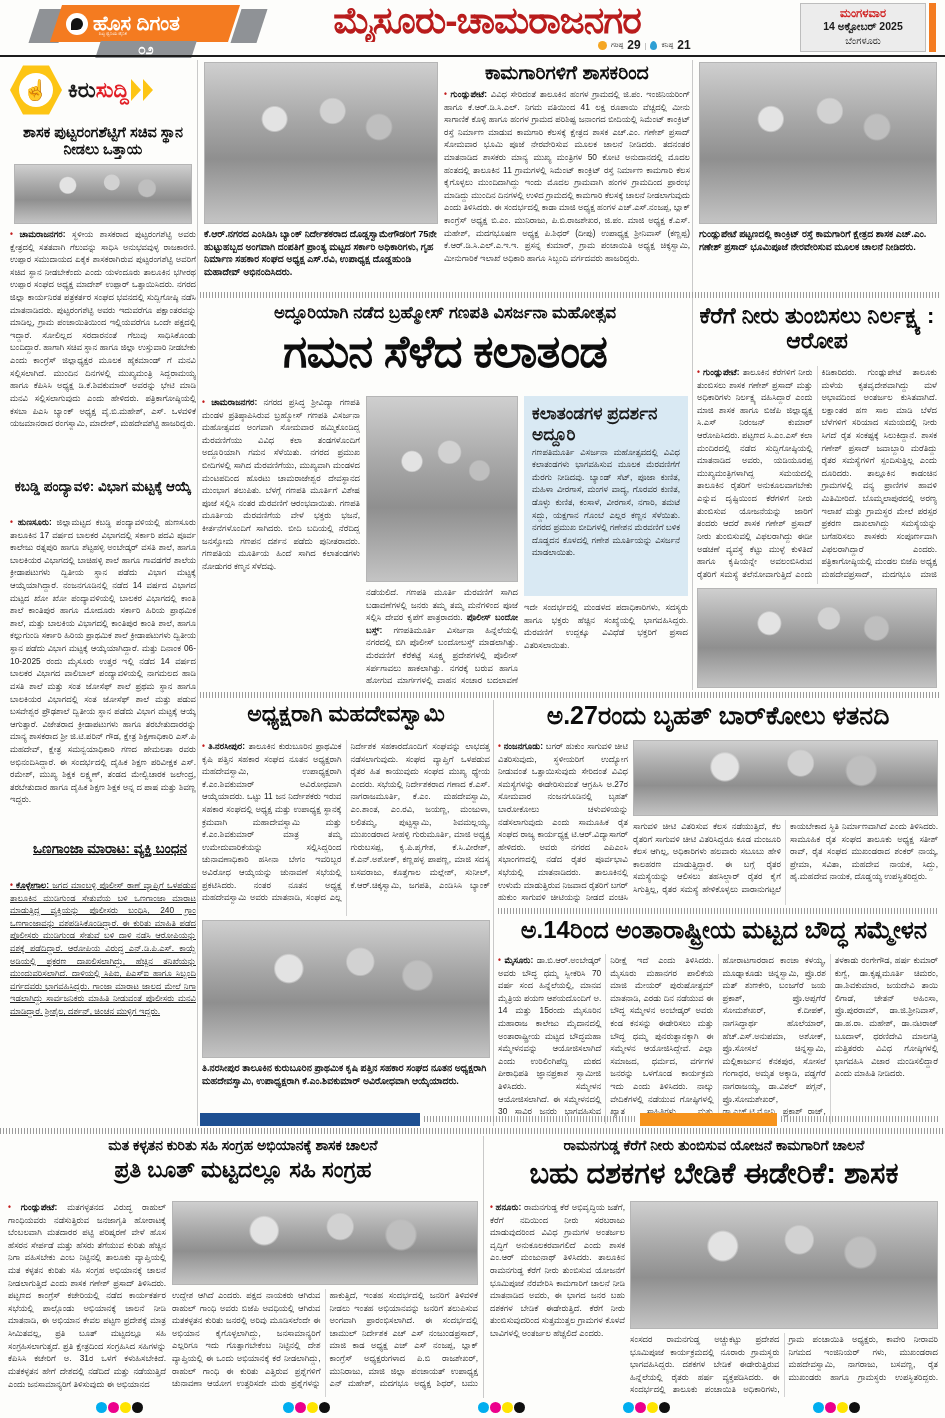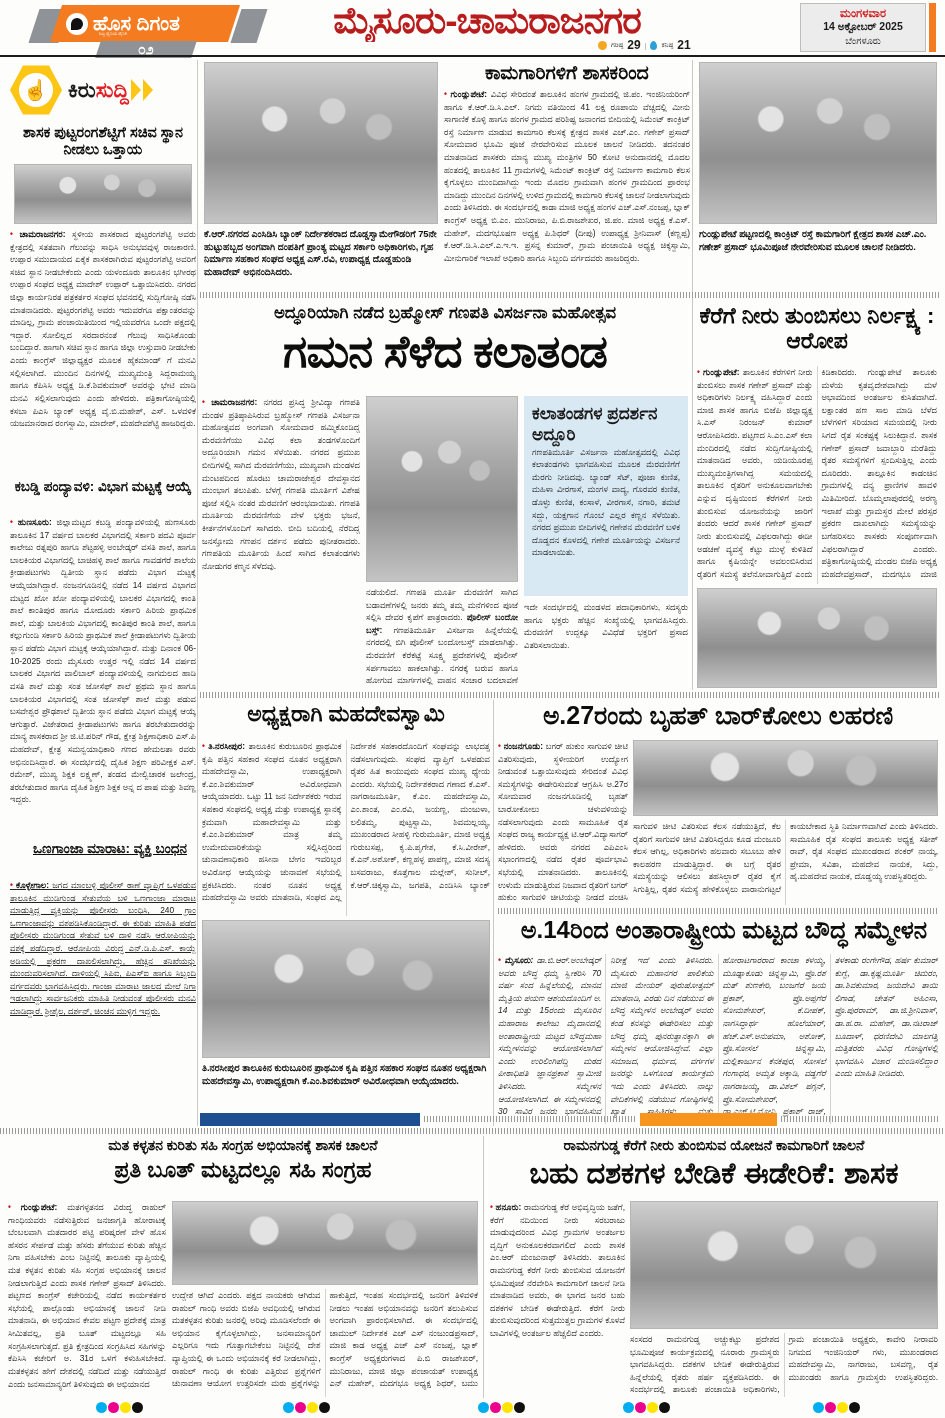--- a/index.html
+++ b/index.html
@@ -14,21 +14,21 @@
      radial-gradient(circle at 75% 40%, #bfbfbf 0 6%, transparent 7%),
      linear-gradient(180deg,#cfcfcf 0%,#a8a8a8 35%,#8f8f8f 60%,#c4c4c4 100%);
      border:1px solid #b5b5b5;box-sizing:border-box;}
   .caption{font-size:9.3px;font-weight:700;line-height:1.35;color:#111;}
   .art-body{font-size:8.4px;line-height:1.5;text-align:justify;color:#222;overflow:hidden;}
   .dateline{font-weight:700;color:#111;margin-top:40px;}
   .bullet{color:#c21a1a;font-weight:700;}
   .headline{font-weight:800;text-align:center;color:#0d0d0d;line-height:1.15;overflow:hidden;}
   .kicker{font-weight:700;text-align:center;color:#0d0d0d;overflow:hidden;}
   .cols-2{columns:2;column-gap:9px;column-rule:1px solid #d2d2d2;}
-  .cols-4{columns:4;column-gap:9px;column-rule:1px solid #d2d2d2;font-style:italic;}
+  .cols-4{columns:4;column-gap:9px;column-rule:1px solid #d2d2d2;}
   
   .logo-wrap{left:34px;top:3px;width:230px;height:52px;}
   .slant{transform:skewX(-18deg);}
   .logo-gray-l{left:0;top:6px;width:30px;height:34px;background:#8f9296;}
   .logo-orange{left:22px;top:2px;width:178px;height:37px;background:#f47b20;}
   .logo-gray-r{left:202px;top:6px;width:26px;height:34px;background:#8f9296;}
   .logo-tab{left:64px;top:38px;width:96px;height:17px;background:#8f9296;
             color:#fff;font-weight:800;font-size:14px;text-align:center;line-height:17px;}
   .unskew{transform:skewX(18deg);}
   .logo-inner{display:flex;align-items:center;gap:5px;height:100%;padding-left:10px;}
@@ -188,21 +188,21 @@
 <div class="abs headline" style="left:202px;top:701px;width:288px;height:34px;font-size:22px;">ಅಧ್ಯಕ್ಷರಾಗಿ ಮಹದೇವಸ್ವಾಮಿ</div>
 <div class="abs art-body cols-2" style="left:202px;top:740px;width:288px;height:176px;">
   <span class="bullet">•</span> <span class="dateline">ತಿ.ನರಸೀಪುರ:</span>
   <span>ತಾಲೂಕಿನ ಕುರುಬೂರಿನ ಪ್ರಾಥಮಿಕ ಕೃಷಿ ಪತ್ತಿನ ಸಹಕಾರ ಸಂಘದ ನೂತನ ಅಧ್ಯಕ್ಷರಾಗಿ ಮಹದೇವಸ್ವಾಮಿ, ಉಪಾಧ್ಯಕ್ಷರಾಗಿ ಕೆ.ಎಂ.ಶಿವಕುಮಾರ್ ಅವಿರೋಧವಾಗಿ ಆಯ್ಕೆಯಾದರು. ಒಟ್ಟು 11 ಜನ ನಿರ್ದೇಶಕರು ಇರುವ ಸಹಕಾರ ಸಂಘದಲ್ಲಿ ಅಧ್ಯಕ್ಷ ಮತ್ತು ಉಪಾಧ್ಯಕ್ಷ ಸ್ಥಾನಕ್ಕೆ ಕ್ರಮವಾಗಿ ಮಹಾದೇವಸ್ವಾಮಿ ಮತ್ತು ಕೆ.ಎಂ.ಶಿವಕುಮಾರ್ ಮಾತ್ರ ತಮ್ಮ ಉಮೇದುವಾರಿಕೆಯನ್ನು ಸಲ್ಲಿಸಿದ್ದರಿಂದ ಚುನಾವಣಾಧಿಕಾರಿ ಹಸೀನಾ ಬೇಗಂ ಇವರಿಬ್ಬರ ಅವಿರೋಧ ಆಯ್ಕೆಯನ್ನು ಚುನಾವಣೆ ಸಭೆಯಲ್ಲಿ ಪ್ರಕಟಿಸಿದರು. ನಂತರ ನೂತನ ಅಧ್ಯಕ್ಷ ಮಹದೇವಸ್ವಾಮಿ ಅವರು ಮಾತನಾಡಿ, ಸಂಘದ ಎಲ್ಲ ನಿರ್ದೇಶಕ ಸಹಕಾರದೊಂದಿಗೆ ಸಂಘವನ್ನು ಲಾಭದತ್ತ ನಡೆಸಲಾಗುವುದು. ಸಂಘದ ವ್ಯಾಪ್ತಿಗೆ ಒಳಪಡುವ ರೈತರ ಹಿತ ಕಾಯುವುದು ಸಂಘದ ಮುಖ್ಯ ಧ್ಯೇಯ ಎಂದರು. ಸಭೆಯಲ್ಲಿ ನಿರ್ದೇಶಕರಾದ ಗಣಾದ ಕೆ.ಎಸ್. ನಾಗರಾಜಮೂರ್ತಿ, ಕೆ.ಎಂ. ಮಹದೇವಸ್ವಾಮಿ, ಎಂ.ಶಾಂತ, ಎಂ.ರವಿ, ಜಯಣ್ಣ, ಮಂಜುಳಾ, ಲಲಿತಮ್ಮ, ಪುಟ್ಟಸ್ವಾಮಿ, ಶಿವಮಲ್ಲಯ್ಯ, ಮುಖಂಡರಾದ ಸೀಹಳ್ಳಿ ಗುರುಮೂರ್ತಿ, ಮಾಜಿ ಅಧ್ಯಕ್ಷ ಗುರುಬಸಪ್ಪ, ಕೃ.ಪಿ.ಪೃಗೇಶ, ಕೆ.ಸಿ.ವೀರೇಶ್, ಕೆ.ಎನ್.ಅಶೋಕ್, ಕಣ್ಣಹಳ್ಳ ಪಾಪಣ್ಣ, ಮಾಜಿ ಸದಸ್ಯ ಬಸವರಾಜು, ಕೊತ್ತೆಗಾಲ ಮಲ್ಲೇಶ್, ಸುನೀಲ್, ಕೆ.ಆರ್.ಚಿಕ್ಕಸ್ವಾಮಿ, ಜಗಪತಿ, ಎಂಡಿಸಿಸಿ ಬ್ಯಾಂಕ್ ಪ್ರತಿನಿಧಿ ಎನ್.ಎಸ್. ಶೇಖರ್, ಕಾರ್ಯದರ್ಶಿ ಶ್ರೀನಿವಾಸಮೂರ್ತಿ ಇತರರು ಹಾಜರಿದ್ದರು.</span>
 </div>
 <div class="abs photo" style="left:202px;top:920px;width:288px;height:138px;"></div>
 <div class="abs caption" style="left:202px;top:1062px;width:288px;height:48px;">ತಿ.ನರಸೀಪುರ ತಾಲೂಕಿನ ಕುರುಬೂರಿನ ಪ್ರಾಥಮಿಕ ಕೃಷಿ ಪತ್ತಿನ ಸಹಕಾರ ಸಂಘದ ನೂತನ ಅಧ್ಯಕ್ಷರಾಗಿ ಮಹದೇವಸ್ವಾಮಿ, ಉಪಾಧ್ಯಕ್ಷರಾಗಿ ಕೆ.ಎಂ.ಶಿವಕುಮಾರ್ ಅವಿರೋಧವಾಗಿ ಆಯ್ಕೆಯಾದರು.</div>
 
 <div class="abs vrule" style="left:493px;top:700px;height:426px;"></div>
 
-<div class="abs headline" style="left:498px;top:701px;width:440px;height:34px;font-size:25px;">ಅ.27ರಂದು ಬೃಹತ್ ಬಾರ್‌ಕೋಲು ಲಹರಣಿ</div>
+<div class="abs headline" style="left:498px;top:701px;width:440px;height:34px;font-size:25px;">ಅ.27ರಂದು ಬೃಹತ್ ಬಾರ್‌ಕೋಲು ಳತನದಿ</div>
 <div class="abs art-body" style="left:498px;top:740px;width:130px;height:165px;">
   <span class="bullet">•</span> <span class="dateline">ನಂಜನಗೂಡು:</span>
   <span>ಬಗರ್ ಹುಕುಂ ಸಾಗುವಳಿ ಚೀಟಿ ವಿತರಿಸುವುದು, ಸ್ಥಳೀಯರಿಗೆ ಉದ್ಯೋಗ ನೀಡುವಂತೆ ಒತ್ತಾಯಿಸುವುದು ಸೇರಿದಂತೆ ವಿವಿಧ ಸಮಸ್ಯೆಗಳನ್ನು ಈಡೇರಿಸುವಂತೆ ಆಗ್ರಹಿಸಿ ಅ.27ರ ಸೋಮವಾರ ನಂಜನಗೂಡಿನಲ್ಲಿ ಬೃಹತ್ ಬಾರೋಕೋಲು ಚಳುವಳಿಯನ್ನು ನಡೆಸಲಾಗುವುದು ಎಂದು ಸಾಮೂಹಿಕ ರೈತ ಸಂಘದ ರಾಜ್ಯ ಕಾರ್ಯಧ್ಯಕ್ಷ ಟಿ.ಆರ್.ವಿದ್ಯಾಸಾಗರ್ ಹೇಳಿದರು. ಅವರು ನಗರದ ಎಪಿಎಂಸಿ ಸಭಾಂಗಣದಲ್ಲಿ ನಡೆದ ರೈತರ ಪೂರ್ವಭಾವಿ ಸಭೆಯಲ್ಲಿ ಮಾತನಾಡಿದರು. ತಾಲೂಕಿನಲ್ಲಿ ಉಳುಮೆ ಮಾಡುತ್ತಿರುವ ನಿಜವಾದ ರೈತರಿಗೆ ಬಗರ್ ಹುಕುಂ ಸಾಗುವಳಿ ಚೀಟಿಯನ್ನು ನೀಡದೆ ವಂಚಿಸಿ ಉಳ್ಳವರಿಗೆ</span>
 </div>
 <div class="abs photo" style="left:633px;top:740px;width:305px;height:76px;"></div>
 <div class="abs art-body cols-2" style="left:633px;top:820px;width:305px;height:85px;">ಸಾಗುವಳಿ ಚೀಟಿ ವಿತರಿಸುವ ಕೆಲಸ ನಡೆಯುತ್ತಿದೆ, ಕೆಲ ರೈತರಿಗೆ ಸಾಗುವಳಿ ಚೀಟಿ ವಿತರಿಸಿದ್ದರೂ ಕೂಡ ಮಂಜೂರಿ ಕೆಲಸ ಆಗಿಲ್ಲ, ಅಧಿಕಾರಿಗಳು ಹಲವಾರು ಸಬೂಬು ಹೇಳಿ ಕಾಲಹರಣ ಮಾಡುತ್ತಿದ್ದಾರೆ. ಈ ಬಗ್ಗೆ ರೈತರ ಸಮಸ್ಯೆಯನ್ನು ಆಲಿಸಲು ತಹಸಿಲ್ದಾರ್ ರೈತರ ಕೈಗೆ ಸಿಗುತ್ತಿಲ್ಲ, ರೈತರ ಸಮಸ್ಯೆ ಹೇಳಿಕೊಳ್ಳಲು ವಾರಾನುಗಟ್ಟಲೆ ಕಾಯಬೇಕಾದ ಸ್ಥಿತಿ ನಿರ್ಮಾಣವಾಗಿದೆ ಎಂದು ತಿಳಿಸಿದರು. ಸಾಮೂಹಿಕ ರೈತ ಸಂಘದ ತಾಲೂಕು ಅಧ್ಯಕ್ಷ ಸತೀಶ್ ರಾವ್, ರೈತ ಸಂಘದ ಮುಖಂಡರಾದ ಶಂಕರ್ ನಾಯ್ಕ, ಪ್ರೇಮಾ, ಸವಿತಾ, ಮಹದೇವ ನಾಯಕ, ಸಿದ್ದು, ಹೈ.ಮಹದೇವ ನಾಯಕ, ದೊಡ್ಡಯ್ಯ ಉಪಸ್ಥಿತರಿದ್ದರು.</div>
 
 <div class="abs hatch" style="left:498px;top:908px;width:440px;"></div>
 
 <div class="abs headline" style="left:504px;top:916px;width:440px;height:34px;font-size:24px;">ಅ.14ರಿಂದ ಅಂತಾರಾಷ್ಟ್ರೀಯ ಮಟ್ಟದ ಬೌದ್ಧ ಸಮ್ಮೇಳನ</div>

